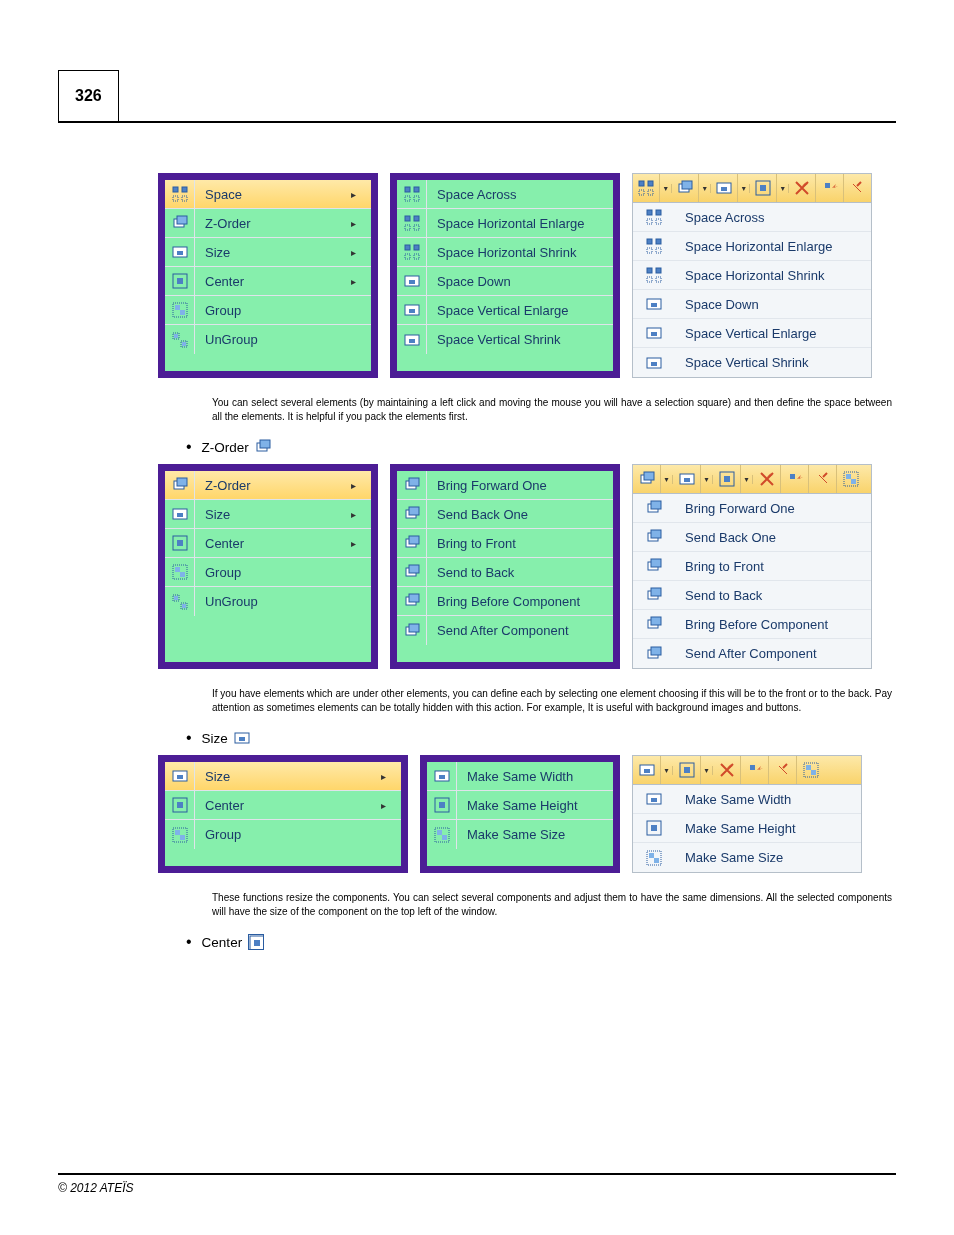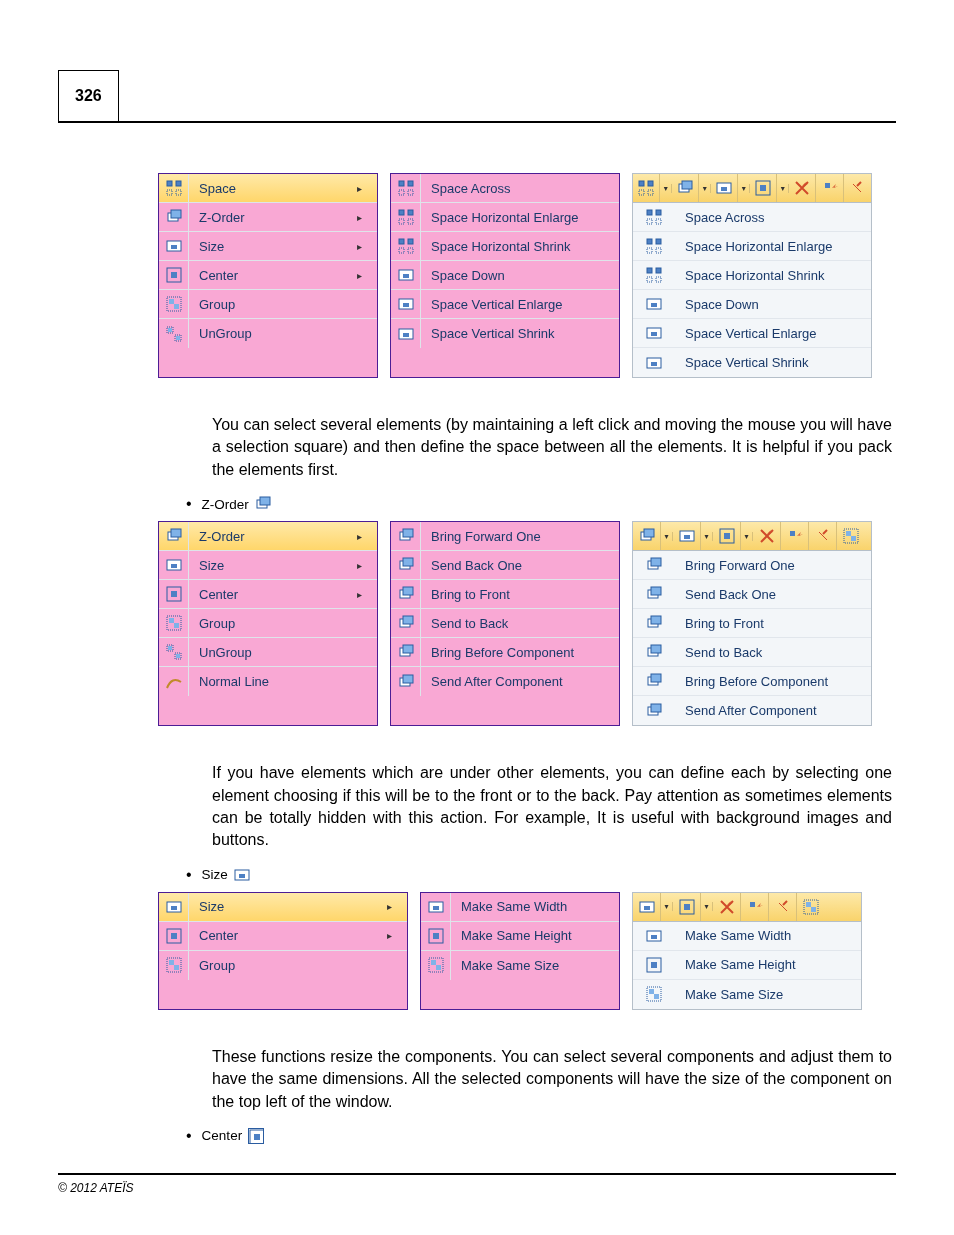--- a/index.html
+++ b/index.html
@@ -1,25 +1,25 @@
 <!DOCTYPE html>
 <html><head>
 <meta charset="utf-8">
 <style>
   * { box-sizing: border-box; margin: 0; padding: 0; }
   body { width: 954px; height: 1235px; background: #fff; font-family: Arial, sans-serif; position: relative; }
   .page { padding: 70px 58px 0 58px; }
   .header-bar { border-bottom: 2px solid #000; display: flex; align-items: flex-end; }
   .page-num-box { border: 1px solid #000; padding: 16px 16px; font-weight: bold; font-size: 16px; border-bottom: none; }
   .header-title { font-weight: bold; font-size: 14px; padding: 4px 10px 4px 16px; flex: 1; }
-  .body-text { font-size: 16px; line-height: 1.4; text-align: justify; margin: 36px 0 14px 154px; width: 680px; }
+  .body-text { font-size: 10px; line-height: 1.4; text-align: justify; margin: 18px 0 14px 154px; width: 680px; }
   .bullet-row { margin-left: 128px; font-size: 13.5px; display: flex; align-items: center; gap: 6px; margin-bottom: 6px; }
   .bullet-row::before { content: "•"; font-size: 16px; margin-right: 4px; }
   .row3 { display: flex; gap: 12px; margin-left: 100px; margin-top: 8px; }
-  .menu { border: 1px solid #4c1d95; background: #f9a8d4; font-family: "Segoe UI", Arial, sans-serif; font-size: 13px; color: #1a3a6a; }
+  .menu { border: 7px solid #4c1d95; background: #86efac; font-family: "Segoe UI", Arial, sans-serif; font-size: 13px; color: #1a3a6a; }
   .menu-row { display: flex; align-items: center; height: 29px; border-bottom: 1px solid #dfe4ea; }
   .menu-row:last-child { border-bottom: none; }
   .menu-row.selected { background: linear-gradient(#ffe9a8,#ffd66a); }
   .icon-cell { width: 30px; display: flex; align-items: center; justify-content: center; border-right: 1px solid #dfe4ea; height: 100%; }
   .label-cell { flex: 1; padding-left: 10px; color: #1a3a6a; }
   .arrow-cell { width: 20px; font-size: 10px; color: #333; }
   .toolbar { display: flex; border: 1px solid #b5bfc9; background: linear-gradient(#fde9a9,#f9d36b); height: 30px; align-items: center; }
   .toolbar .tb { width: 28px; height: 100%; display: flex; align-items: center; justify-content: center; border-right: 1px solid #d8c07a; }
   .toolbar .dd { width: 12px; font-size: 8px; color: #333; display: flex; align-items: center; justify-content: center; border-right: 1px solid #d8c07a; }
   .panel { border: 1px solid #b5bfc9; border-top: none; background: #f3f6f9; font-family: "Segoe UI", Arial, sans-serif; font-size: 13px; }
@@ -342,29 +342,20 @@
         </div>
       <div class="menu-row">
           <div class="icon-cell">
             <svg width="16" height="16">
               <use href="#ic-ungroup"></use>
             </svg>
           </div>
           <div class="label-cell">UnGroup</div>
           <div class="arrow-cell"></div>
         </div>
-      <div class="menu-row">
-          <div class="icon-cell">
-            <svg width="16" height="16">
-              <use href="#ic-line"></use>
-            </svg>
-          </div>
-          <div class="label-cell">Normal Line</div>
-          <div class="arrow-cell"></div>
-        </div>
     </div>
     <div class="menu" style="width:230px;">
       <div class="menu-row">
           <div class="icon-cell">
             <svg width="16" height="16">
               <use href="#ic-zorder"></use>
             </svg>
           </div>
           <div class="label-cell">Bring Forward One</div>
         </div>

